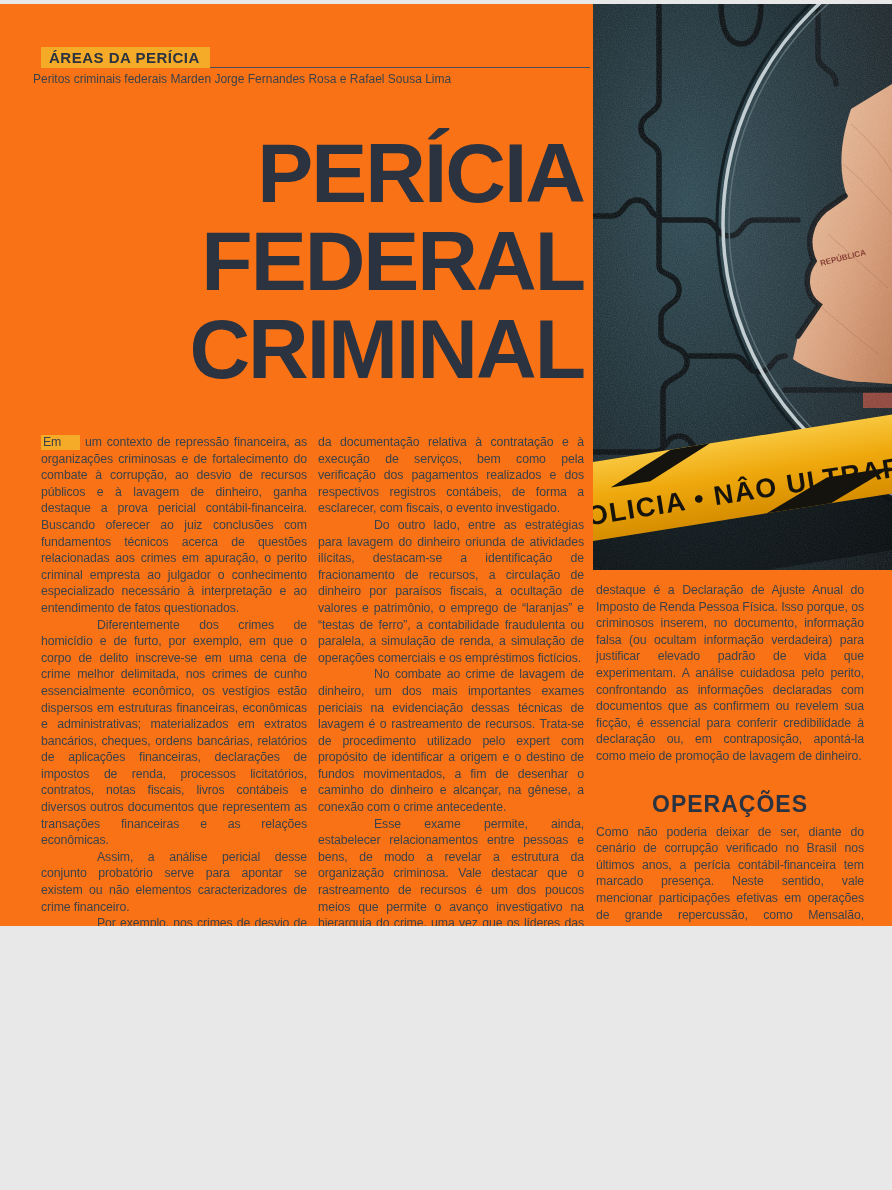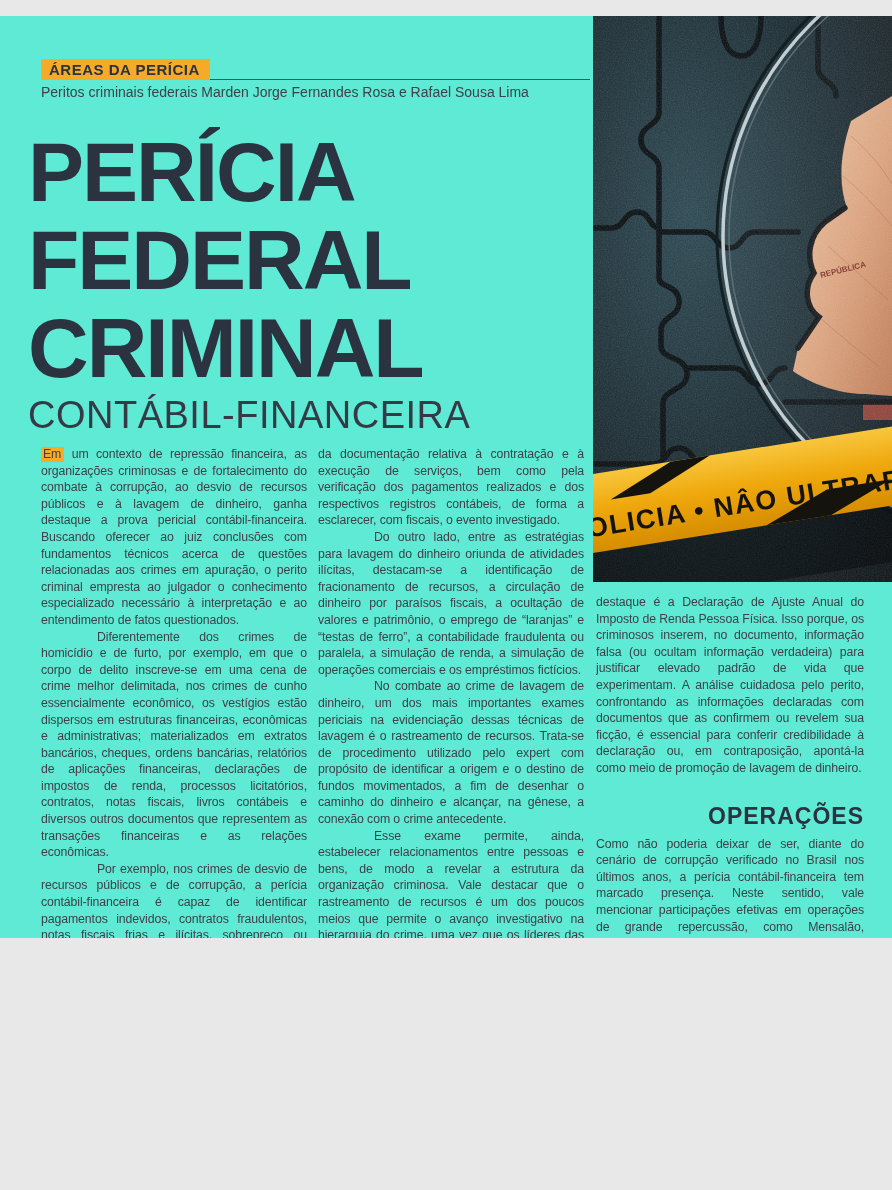--- a/index.html
+++ b/index.html
@@ -1,45 +1,45 @@
 <!DOCTYPE html>
 <html lang="pt"><head>
 <meta charset="utf-8">
 <style>
   * { margin:0; padding:0; box-sizing:border-box; }
   html,body { background:#e8e8e8; }
   .page {
-    position:relative; width:892px; height:922px; margin:16px auto;
-    background:#5eead4; overflow:hidden;
+    position:relative; width:892px; height:922px; margin:4px auto;
+    background:#f97316; overflow:hidden;
     font-family:"Liberation Sans", sans-serif; color:#3d4249;
   }
   
   .tag {
     position:absolute; left:41px; top:43px; height:21px;
     background:#f5ab27; color:#2b3240; font-weight:bold;
     font-size:15px; letter-spacing:.5px; line-height:21px; padding:0 10px 0 8px;
     z-index:2;
   }
   .header-rule { position:absolute; left:41px; top:63px; width:549px; height:1px; background:#4a4f56; }
-  .byline { position:absolute; left:41px; top:68px; width:549px; font-size:14px; color:#3d4249; }
+  .byline { position:absolute; left:33px; top:68px; width:549px; font-size:12px; color:#3d4249; }
   
-  .title-block { position:absolute; left:28px; top:112px; width:556px; text-align:left; color:#2b3240; }
+  .title-block { position:absolute; left:28px; top:125px; width:556px; text-align:right; color:#2b3240; }
   .title-line { font-size:84px; line-height:88px; font-weight:bold; letter-spacing:-2px; }
   .subtitle { font-size:38px; line-height:42px; font-weight:normal; letter-spacing:.5px; color:#343b47; margin-top:2px; }
   
   .col { position:absolute; font-size:12.3px; line-height:16.6px; text-align:justify; overflow:hidden; letter-spacing:-.1px; }
   .col-1 { left:41px;  top:430px; width:266px; height:684px; }
   .col-2 { left:318px; top:430px; width:266px; height:684px; }
   .col-3 { left:596px; top:578px; width:268px; height:536px; }
   .col p { text-indent:56px; }
   .col p.no-indent { text-indent:0; }
-  .hl { background:#f5ab27; padding:0 3px 1px 2px; }
+  .hl { background:#f5ab27; padding:0 19px 1px 2px; }
   .sec-heading {
     font-size:23px; line-height:26px; font-weight:bold; letter-spacing:1px;
-    color:#2b3240; text-align:right; margin:26px 0 7px 0;
+    color:#2b3240; text-align:center; margin:26px 0 7px 0;
   }
   
   .photo { position:absolute; left:593px; top:0; width:299px; height:566px; display:block; }
   
   .footer-rule { position:absolute; left:43px; top:1147px; width:822px; height:1px; background:#55585e; }
   .pageno {
     position:absolute; left:35px; top:1153px; width:24px; height:37px;
     background:#2b3240; color:#ffffff; font-size:14px; font-weight:bold;
     text-align:center; padding-top:5px;
   }
@@ -51,21 +51,20 @@
 <div class="page">
 
   <div class="tag">ÁREAS DA PERÍCIA</div>
   <div class="header-rule"></div>
   <div class="byline">Peritos criminais federais Marden Jorge Fernandes Rosa e Rafael Sousa Lima</div>
 
   <div class="title-block">
     <div class="title-line">PERÍCIA</div>
     <div class="title-line">FEDERAL</div>
     <div class="title-line">CRIMINAL</div>
-    <div class="subtitle">CONTÁBIL-FINANCEIRA</div>
   </div>
 
   <svg class="photo" viewBox="0 0 299 566" aria-hidden="true">
     <defs>
       <radialGradient id="vg" cx="32%" cy="35%" r="95%">
         <stop offset="0%" stop-color="#2a4751"></stop>
         <stop offset="50%" stop-color="#17282f"></stop>
         <stop offset="100%" stop-color="#090f12"></stop>
       </radialGradient>
       <linearGradient id="tapeg" x1="0" y1="0" x2="0" y2="1">
@@ -137,20 +136,21 @@
           <path d="M340,-40 L396,-40 L396,-8 Z"></path>
         </g>
         <text x="2" y="22" font-size="27" font-weight="bold" fill="#16130c" font-family="Liberation Sans, sans-serif" style="letter-spacing:1.5px">OLICIA • NÂO ULTRAP</text>
       </g>
     </g>
   </svg>
 
   <div class="col col-1">
     <p class="no-indent"><span class="hl">Em</span> <span>um contexto de repressão financeira, as organizações criminosas e de fortalecimento do combate à corrupção, ao desvio de recursos públicos e à lavagem de dinheiro, ganha destaque a prova pericial contábil-financeira. Buscando oferecer ao juiz conclusões com fundamentos técnicos acerca de questões relacionadas aos crimes em apuração, o perito criminal empresta ao julgador o conhecimento especializado necessário à interpretação e ao entendimento de fatos questionados.</span></p>
     <p>Diferentemente dos crimes de homicídio e de furto, por exemplo, em que o corpo de delito inscreve-se em uma cena de crime melhor delimitada, nos crimes de cunho essencialmente econômico, os vestígios estão dispersos em estruturas financeiras, econômicas e administrativas; materializados em extratos bancários, cheques, ordens bancárias, relatórios de aplicações financeiras, declarações de impostos de renda, processos licitatórios, contratos, notas fiscais, livros contábeis e diversos outros documentos que representem as transações financeiras e as relações econômicas.</p>
+    <p>Assim, a análise pericial desse conjunto probatório serve para apontar se existem ou não elementos caracterizadores de crime financeiro.</p>
     <p>Por exemplo, nos crimes de desvio de recursos públicos e de corrupção, a perícia contábil-financeira é capaz de identificar pagamentos indevidos, contratos fraudulentos, notas fiscais frias e ilícitas, sobrepreço ou superfaturamento de produtos e serviços. Isso é possível por meio do exame</p>
   </div>
 
   <div class="col col-2">
     <p class="no-indent">da documentação relativa à contratação e à execução de serviços, bem como pela verificação dos pagamentos realizados e dos respectivos registros contábeis, de forma a esclarecer, com fiscais, o evento investigado.</p>
     <p>Do outro lado, entre as estratégias para lavagem do dinheiro oriunda de atividades ilícitas, destacam-se a identificação de fracionamento de recursos, a circulação de dinheiro por paraísos fiscais, a ocultação de valores e patrimônio, o emprego de “laranjas” e “testas de ferro”, a contabilidade fraudulenta ou paralela, a simulação de renda, a simulação de operações comerciais e os empréstimos fictícios.</p>
     <p>No combate ao crime de lavagem de dinheiro, um dos mais importantes exames periciais na evidenciação dessas técnicas de lavagem é o rastreamento de recursos. Trata-se de procedimento utilizado pelo expert com propósito de identificar a origem e o destino de fundos movimentados, a fim de desenhar o caminho do dinheiro e alcançar, na gênese, a conexão com o crime antecedente.</p>
     <p>Esse exame permite, ainda, estabelecer relacionamentos entre pessoas e bens, de modo a revelar a estrutura da organização criminosa. Vale destacar que o rastreamento de recursos é um dos poucos meios que permite o avanço investigativo na hierarquia do crime, uma vez que os líderes das organizações costumam ficar “ocultos”, valendo-se de operadores para praticar os atos criminosos por eles determinados.</p>
   </div>
 

